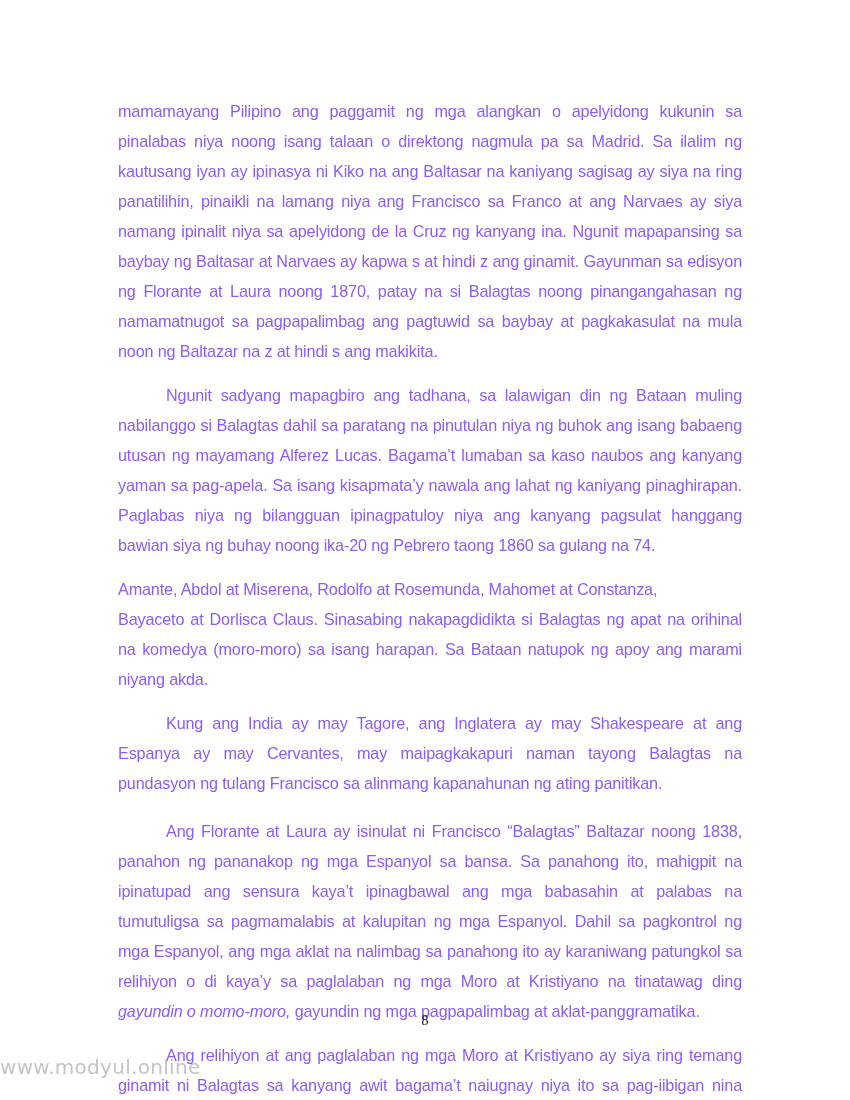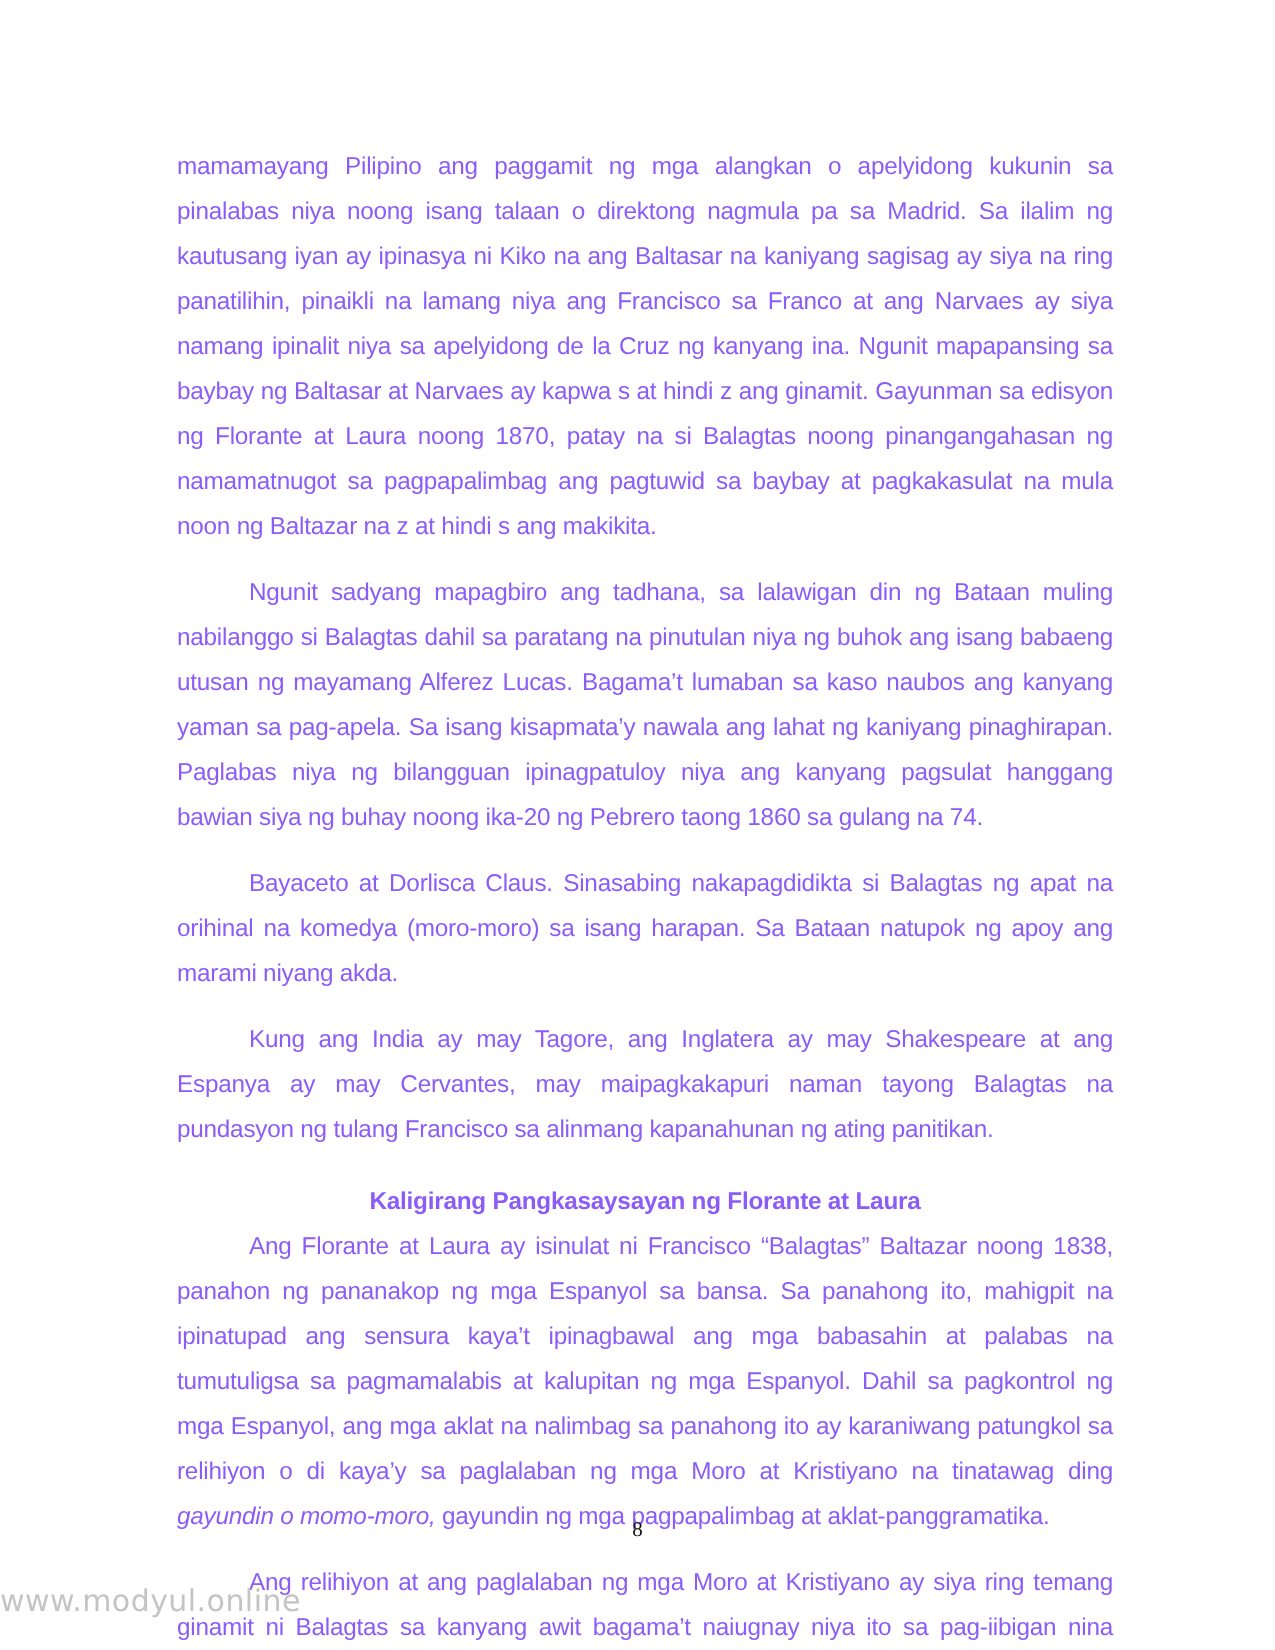--- a/index.html
+++ b/index.html
@@ -51,26 +51,26 @@
   </style>
 </head>
 <body>
 
 <div class="page">
   <p class="para">mamamayang Pilipino ang paggamit ng mga alangkan o apelyidong kukunin sa pinalabas niya noong isang talaan o direktong nagmula pa sa Madrid. Sa ilalim ng kautusang iyan ay ipinasya ni Kiko na ang Baltasar na kaniyang sagisag ay siya na ring panatilihin, pinaikli na lamang niya ang Francisco sa Franco at ang Narvaes ay siya namang ipinalit niya sa apelyidong de la Cruz ng kanyang ina. Ngunit mapapansing sa baybay ng Baltasar at Narvaes ay kapwa s at hindi z ang ginamit. Gayunman sa edisyon ng Florante at Laura noong 1870, patay na si Balagtas noong pinangangahasan ng namamatnugot sa pagpapalimbag ang pagtuwid sa baybay at pagkakasulat na mula noon ng Baltazar na z at hindi s ang makikita.</p>
 
   <p class="para indent">Ngunit sadyang mapagbiro ang tadhana, sa lalawigan din ng Bataan muling nabilanggo si Balagtas dahil sa paratang na pinutulan niya ng buhok ang isang babaeng utusan ng mayamang Alferez Lucas. Bagama’t lumaban sa kaso naubos ang kanyang yaman sa pag-apela. Sa isang kisapmata’y nawala ang lahat ng kaniyang pinaghirapan. Paglabas niya ng bilangguan ipinagpatuloy niya ang kanyang pagsulat hanggang bawian siya ng buhay noong ika-20 ng Pebrero taong 1860 sa gulang na 74.</p>
 
   <p class="para indent">
+    <span class="list-line" style="text-indent:0">Amante, Abdol at Miserena, Rodolfo at Rosemunda, Mahomet at Constanza,</span>
     <span>Bayaceto at Dorlisca Claus. Sinasabing nakapagdidikta si Balagtas ng apat na orihinal na komedya (moro-moro) sa isang harapan. Sa Bataan natupok ng apoy ang marami niyang akda.</span>
   </p>
 
   <p class="para indent" style="margin-bottom:18px">Kung ang India ay may Tagore, ang Inglatera ay may Shakespeare at ang Espanya ay may Cervantes, may maipagkakapuri naman tayong Balagtas na pundasyon ng tulang Francisco sa alinmang kapanahunan ng ating panitikan.</p>
 
-  <h2 class="heading">Kaligirang Pangkasaysayan ng Florante at Laura</h2>
 
   <p class="para indent">
     <span>Ang Florante at Laura ay isinulat ni Francisco “Balagtas” Baltazar noong 1838, panahon ng pananakop ng mga Espanyol sa bansa. Sa panahong ito, mahigpit na ipinatupad ang sensura kaya’t ipinagbawal ang mga babasahin at palabas na tumutuligsa sa pagmamalabis at kalupitan ng mga Espanyol. Dahil sa pagkontrol ng mga Espanyol, ang mga aklat na nalimbag sa panahong ito ay karaniwang patungkol sa relihiyon o di kaya’y sa paglalaban ng mga Moro at Kristiyano na tinatawag ding</span>
     <em>gayundin o momo-moro,</em><span> gayundin ng mga pagpapalimbag at aklat-panggramatika.</span>
   </p>
 
   <p class="para indent tight">Ang relihiyon at ang paglalaban ng mga Moro at Kristiyano ay siya ring temang ginamit ni Balagtas sa kanyang awit bagama’t naiugnay niya ito sa pag-iibigan nina Florante at Laura. Ito ang dahilan kaya’t nagtagumpay siyang mailusot ang awit sa</p>
 </div>
 
 <div class="page-number">8</div>

